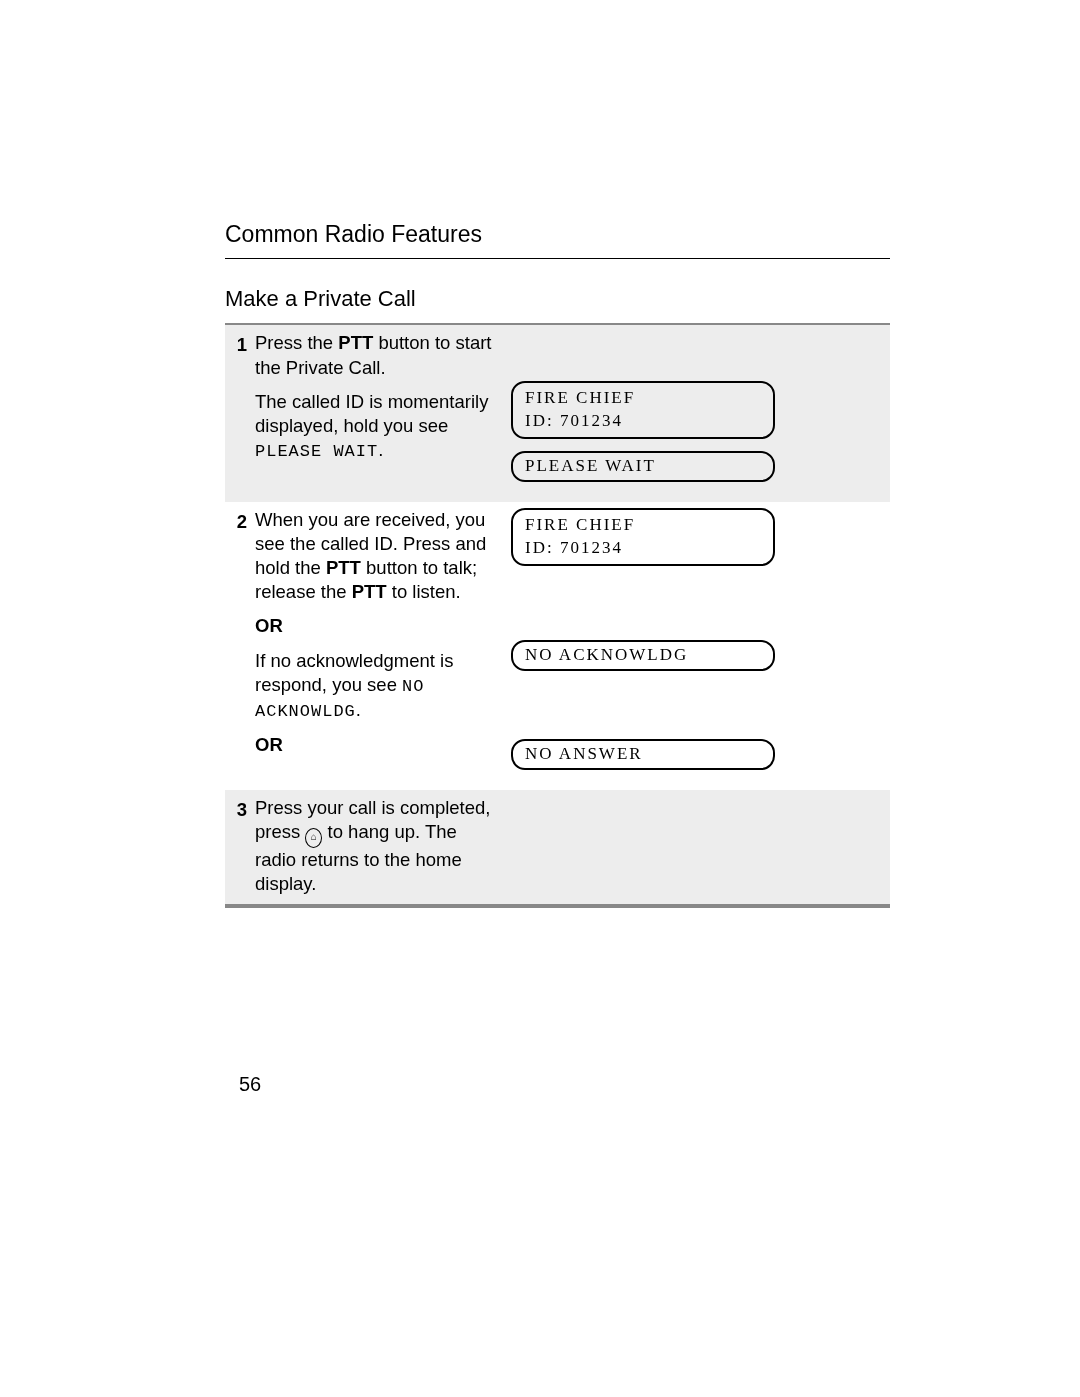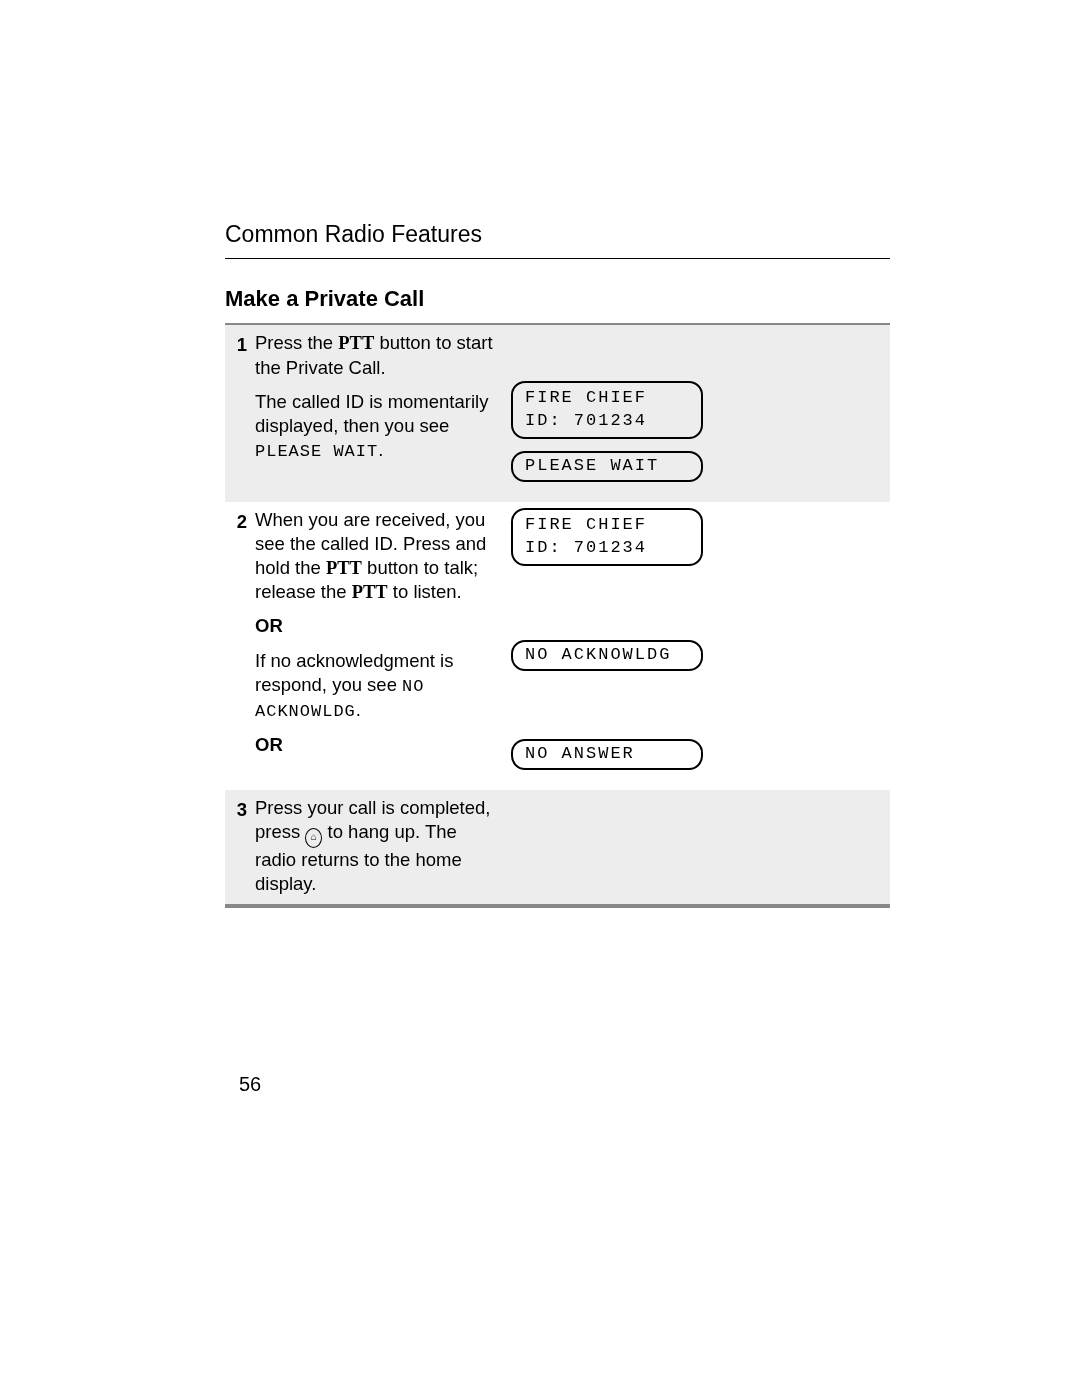--- a/index.html
+++ b/index.html
@@ -21,21 +21,21 @@
   .header {
     font-size: 23px;
     margin-bottom: 4px;
   }
   .rule-top {
     border: none;
     border-top: 1.5px solid #000;
     margin: 8px 0 26px 0;
   }
   .title {
-    font-weight: bold;
+    font-weight: normal;
     font-size: 22px;
     margin: 0 0 10px 0;
   }
   .steps {
     border-top: 2px solid #888;
     border-bottom: 4px solid #888;
   }
   .step-row {
     display: flex;
     align-items: flex-start;
@@ -53,40 +53,40 @@
     padding-top: 2px;
   }
   .step-text {
     flex: 0 0 242px;
     padding-right: 8px;
   }
   .step-text p {
     margin: 0 0 10px 0;
   }
   .step-text p:last-child { margin-bottom: 0; }
-  .bold { font-weight: bold; font-family: Liberation Serif, serif; }
+  .bold { font-weight: bold; }
   .lcd-inline {
     font-family: "Courier New", monospace;
     letter-spacing: 1px;
     font-size: 17px;
   }
   .step-display {
     flex: 1 1 auto;
     padding-left: 6px;
   }
   .lcd-box {
     border: 2.5px solid #000;
     border-radius: 14px;
     padding: 4px 12px 4px 12px;
-    font-family: Liberation Mono, monospace;
+    font-family: Liberation Serif, serif;
     letter-spacing: 2px;
     font-size: 17px;
     line-height: 1.35;
     margin-bottom: 12px;
-    width: 192px;
+    width: 264px;
     box-sizing: border-box;
     white-space: pre;
   }
   .lcd-box.single {
     padding: 2px 12px 2px 12px;
   }
   .or-label {
     font-weight: bold;
     margin: 8px 0 10px 0;
   }
@@ -124,21 +124,21 @@
 
   <div class="steps">
 
     <div class="step-row shaded">
       <div class="step-num">1</div>
       <div class="step-text">
         <p>
           <span>Press the </span><span class="bold">PTT</span><span> button to start the Private Call.</span>
         </p>
         <p>
-          <span>The called ID is momentarily displayed, then you see </span><span class="lcd-inline">PLEASE WAIT</span><span>.</span>
+          <span>The called ID is momentarily displayed, hold you see </span><span class="lcd-inline">PLEASE WAIT</span><span>.</span>
         </p>
       </div>
       <div class="step-display">
         <div class="disp-offset-1">
           <div class="lcd-box">FIRE CHIEF
 ID: 701234</div>
           <div class="lcd-box single">PLEASE WAIT</div>
         </div>
       </div>
     </div>

